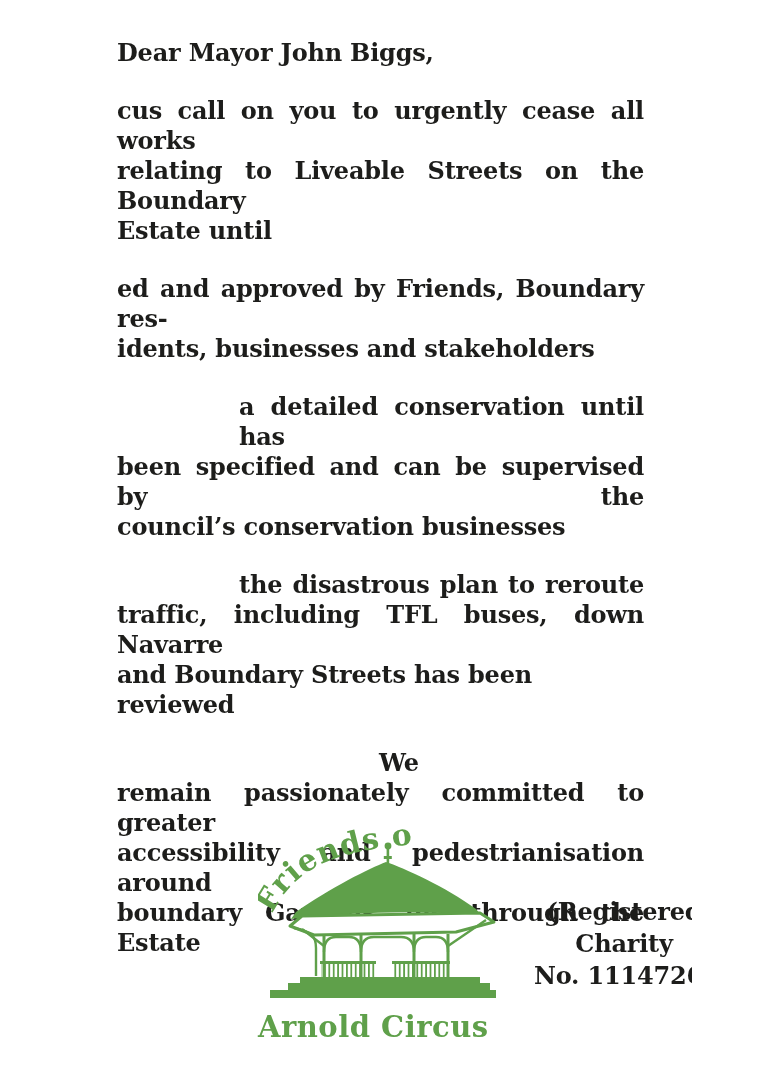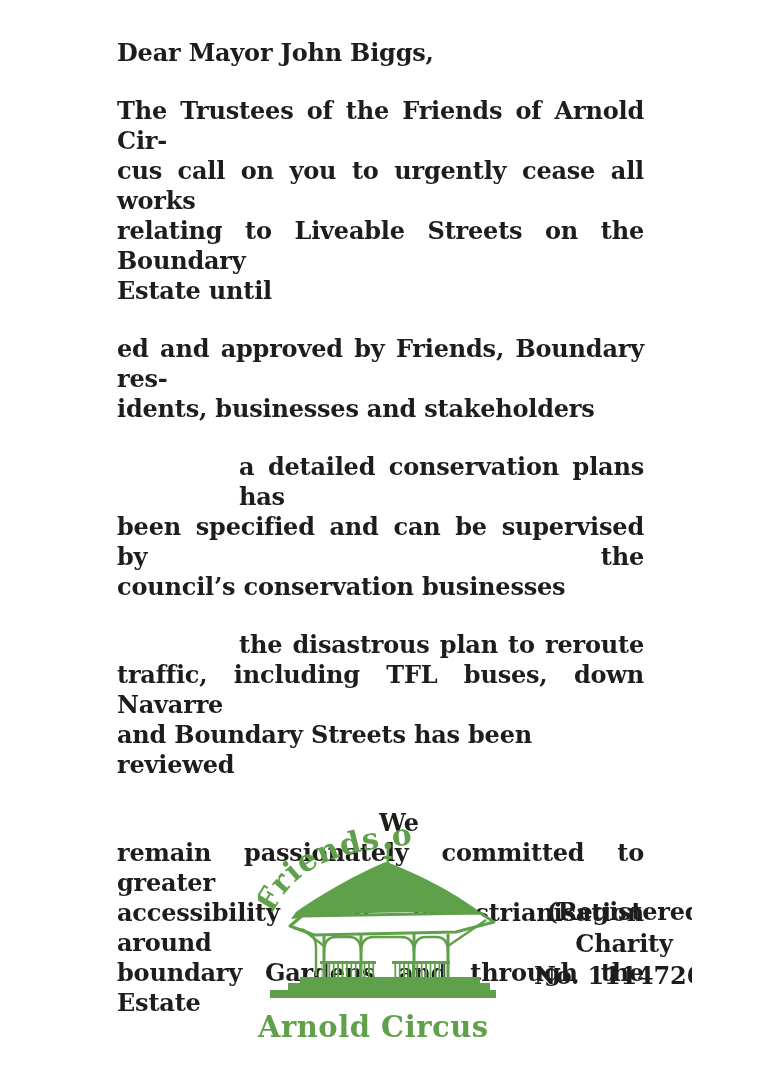--- a/index.html
+++ b/index.html
@@ -27,33 +27,32 @@
 
 <div class="page">
 
   <div class="letter">
 
     <div class="p">
       <div class="ln">Dear Mayor John Biggs,</div>
     </div>
 
     <div class="p">
-      <div class="ln j">The Trustees of the Friends of Arnold Cir-</div>
       <div class="ln j">cus call on you to urgently cease all works</div>
       <div class="ln j">relating to Liveable Streets on the Boundary</div>
       <div class="ln">Estate until</div>
     </div>
 
     <div class="p">
       <div class="ln j">ed and approved by Friends, Boundary res-</div>
       <div class="ln">idents, businesses and stakeholders</div>
     </div>
 
     <div class="p">
-      <div class="ln j ind">a detailed conservation plans has</div>
+      <div class="ln j ind">a detailed conservation until has</div>
       <div class="ln j">been specified and can be supervised by the</div>
       <div class="ln">council’s conservation businesses</div>
     </div>
 
     <div class="p">
       <div class="ln j ind">the disastrous plan to reroute</div>
       <div class="ln j">traffic, including TFL buses, down Navarre</div>
       <div class="ln">and Boundary Streets has been reviewed</div>
     </div>
 

